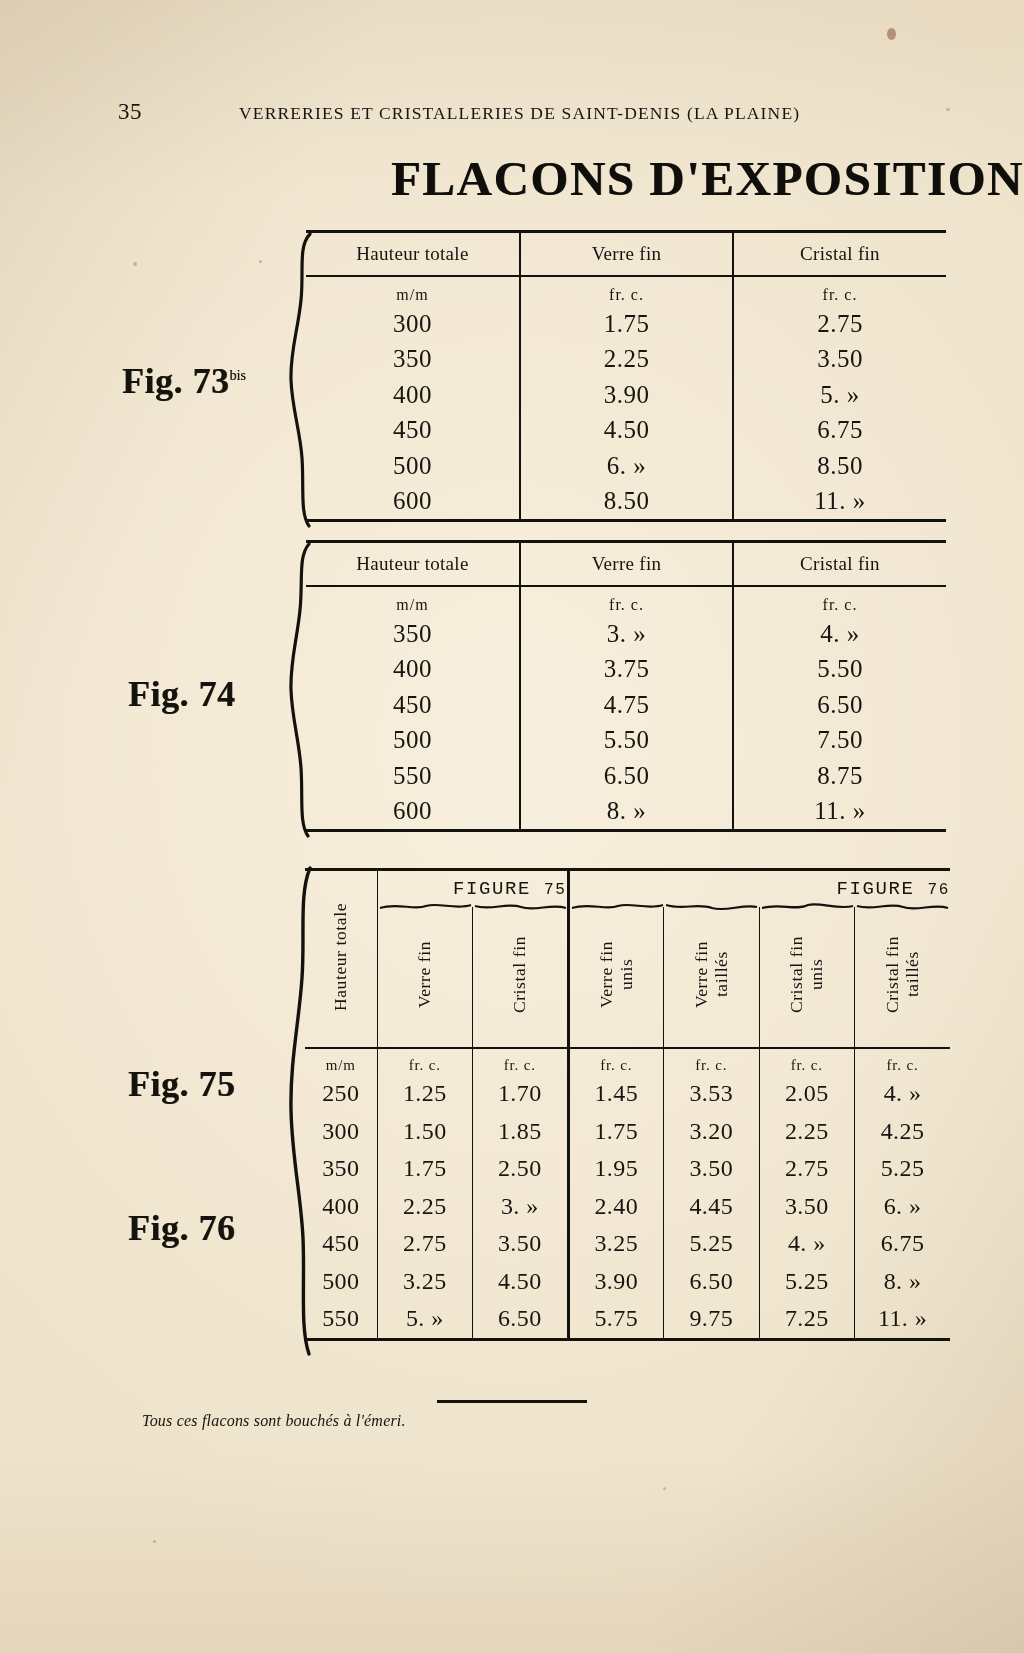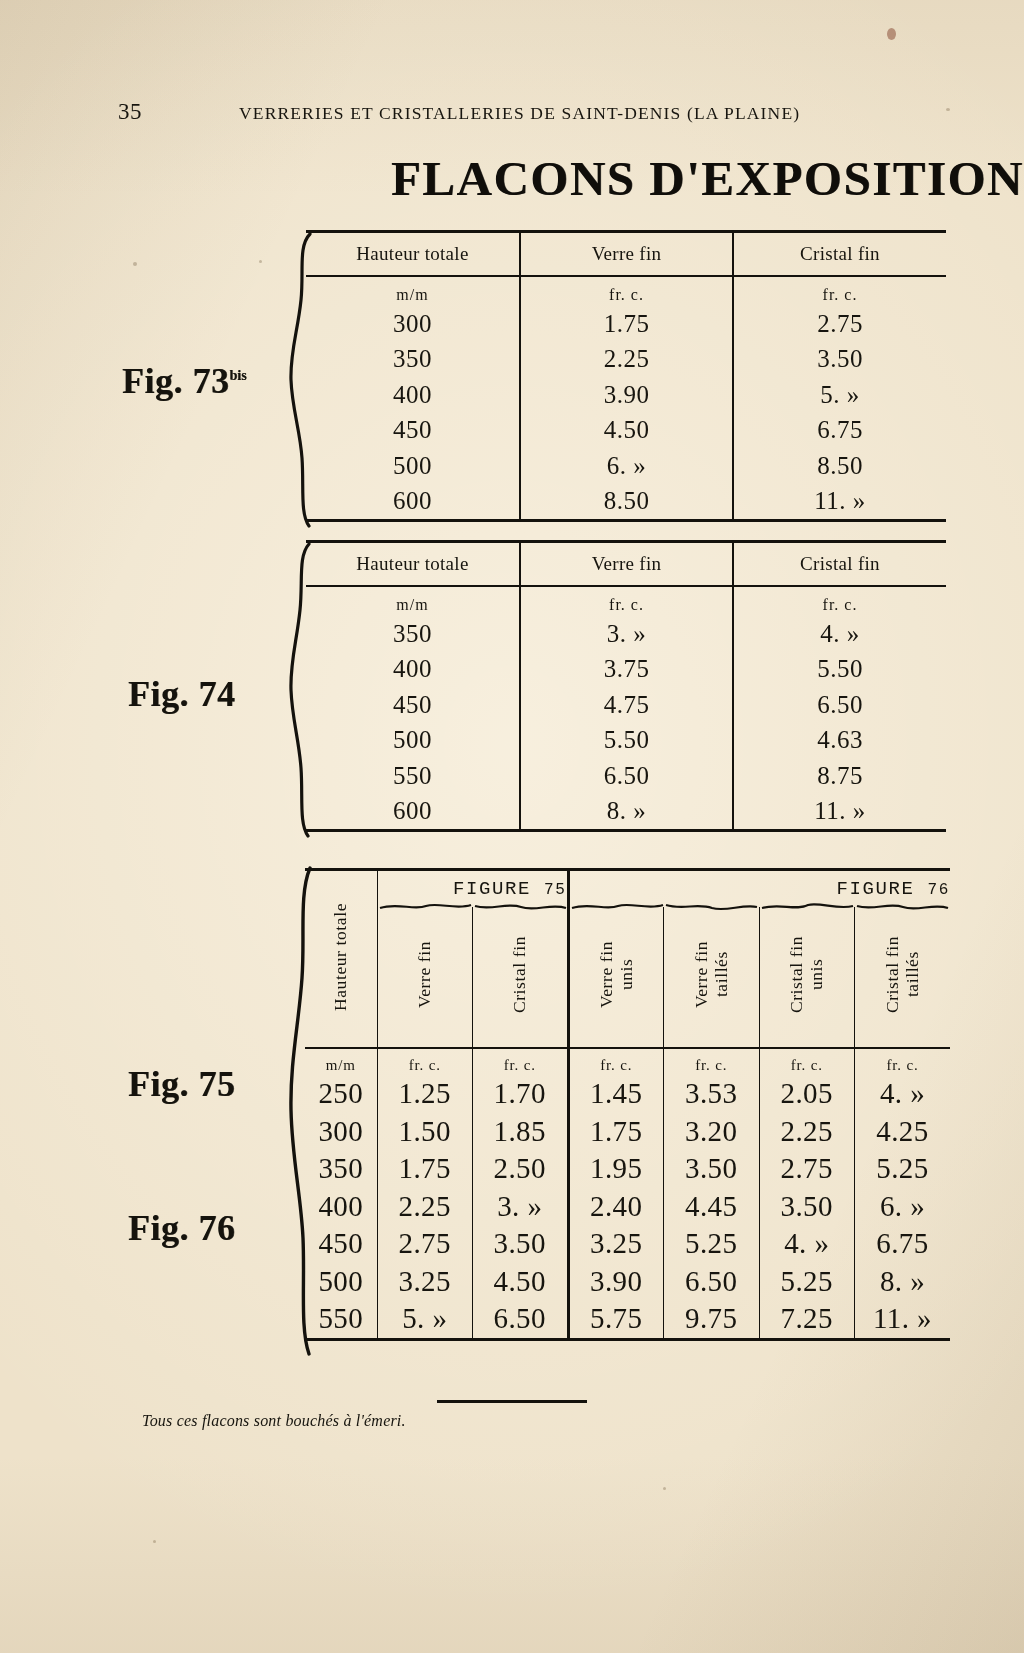--- a/index.html
+++ b/index.html
@@ -129,21 +129,21 @@
     font-size: 36px;
     font-weight: bold;
     font-family: "Liberation Serif", serif;
     letter-spacing: 0.5px;
     white-space: nowrap;
     color: #15130d;
     text-shadow: 0.4px 0 0 rgba(21,19,13,0.6);
   }
   .figlabel sup {
     font-size: 14px;
-    font-weight: bold;
+    font-weight: normal;
     vertical-align: super;
     letter-spacing: 0;
   }
   .brace {
     position: absolute;
     overflow: visible;
   }
 
   
   .big {
@@ -185,21 +185,21 @@
     text-align: center;
     font-size: 15px;
     height: 25px;
     vertical-align: bottom;
     padding-bottom: 1px;
     letter-spacing: 0.8px;
     border-top: 2.5px solid #14120d;
   }
   .big td.v {
     text-align: center;
-    font-size: 29px;
+    font-size: 24px;
     height: 37.5px;
     letter-spacing: 0.4px;
   }
   .big .sep  { border-left: 1.8px solid #14120d; }
   .big .sep2 { border-left: 3.4px solid #14120d; }
   .wavy { display: block; }
 
   
   .footrule {
     position: absolute;
@@ -336,21 +336,21 @@
           <td class="v vr">5.50</td>
         </tr>
         <tr>
           <td class="v">450</td>
           <td class="v vr">4.75</td>
           <td class="v vr">6.50</td>
         </tr>
         <tr>
           <td class="v">500</td>
           <td class="v vr">5.50</td>
-          <td class="v vr">4.63</td>
+          <td class="v vr">7.50</td>
         </tr>
         <tr>
           <td class="v">550</td>
           <td class="v vr">6.50</td>
           <td class="v vr">8.75</td>
         </tr>
         <tr>
           <td class="v">600</td>
           <td class="v vr">8. »</td>
           <td class="v vr">11. »</td>

